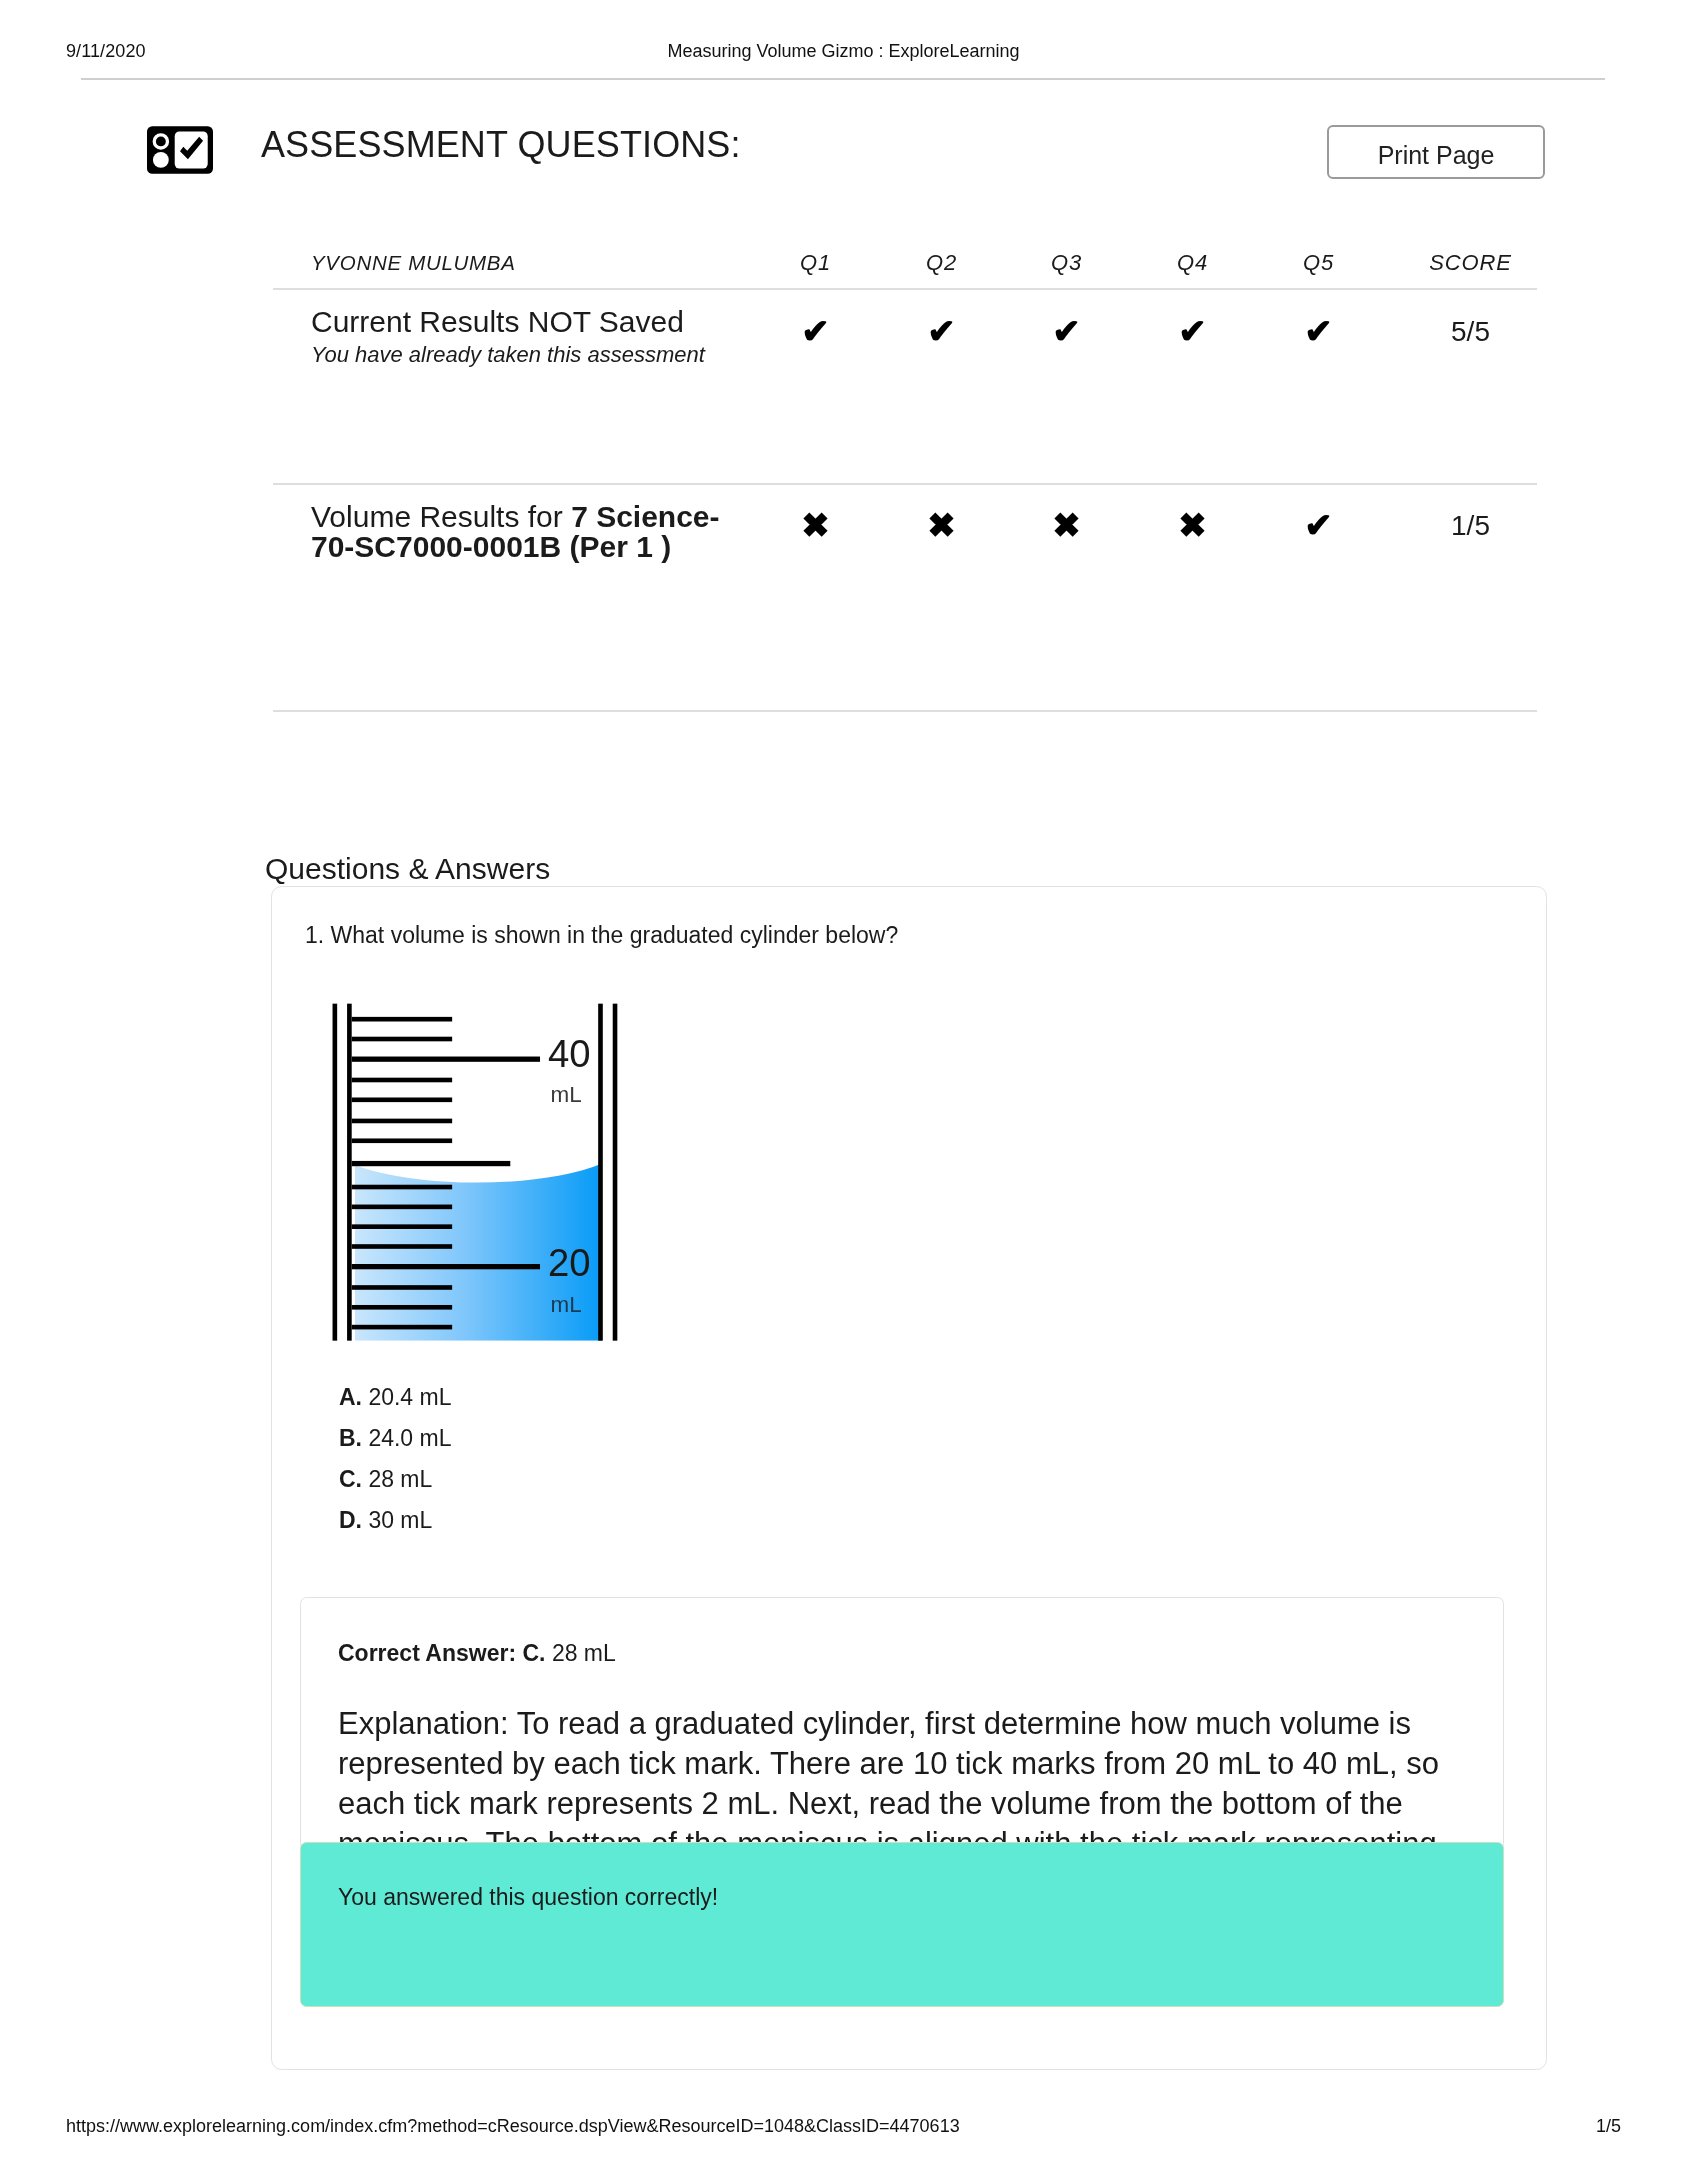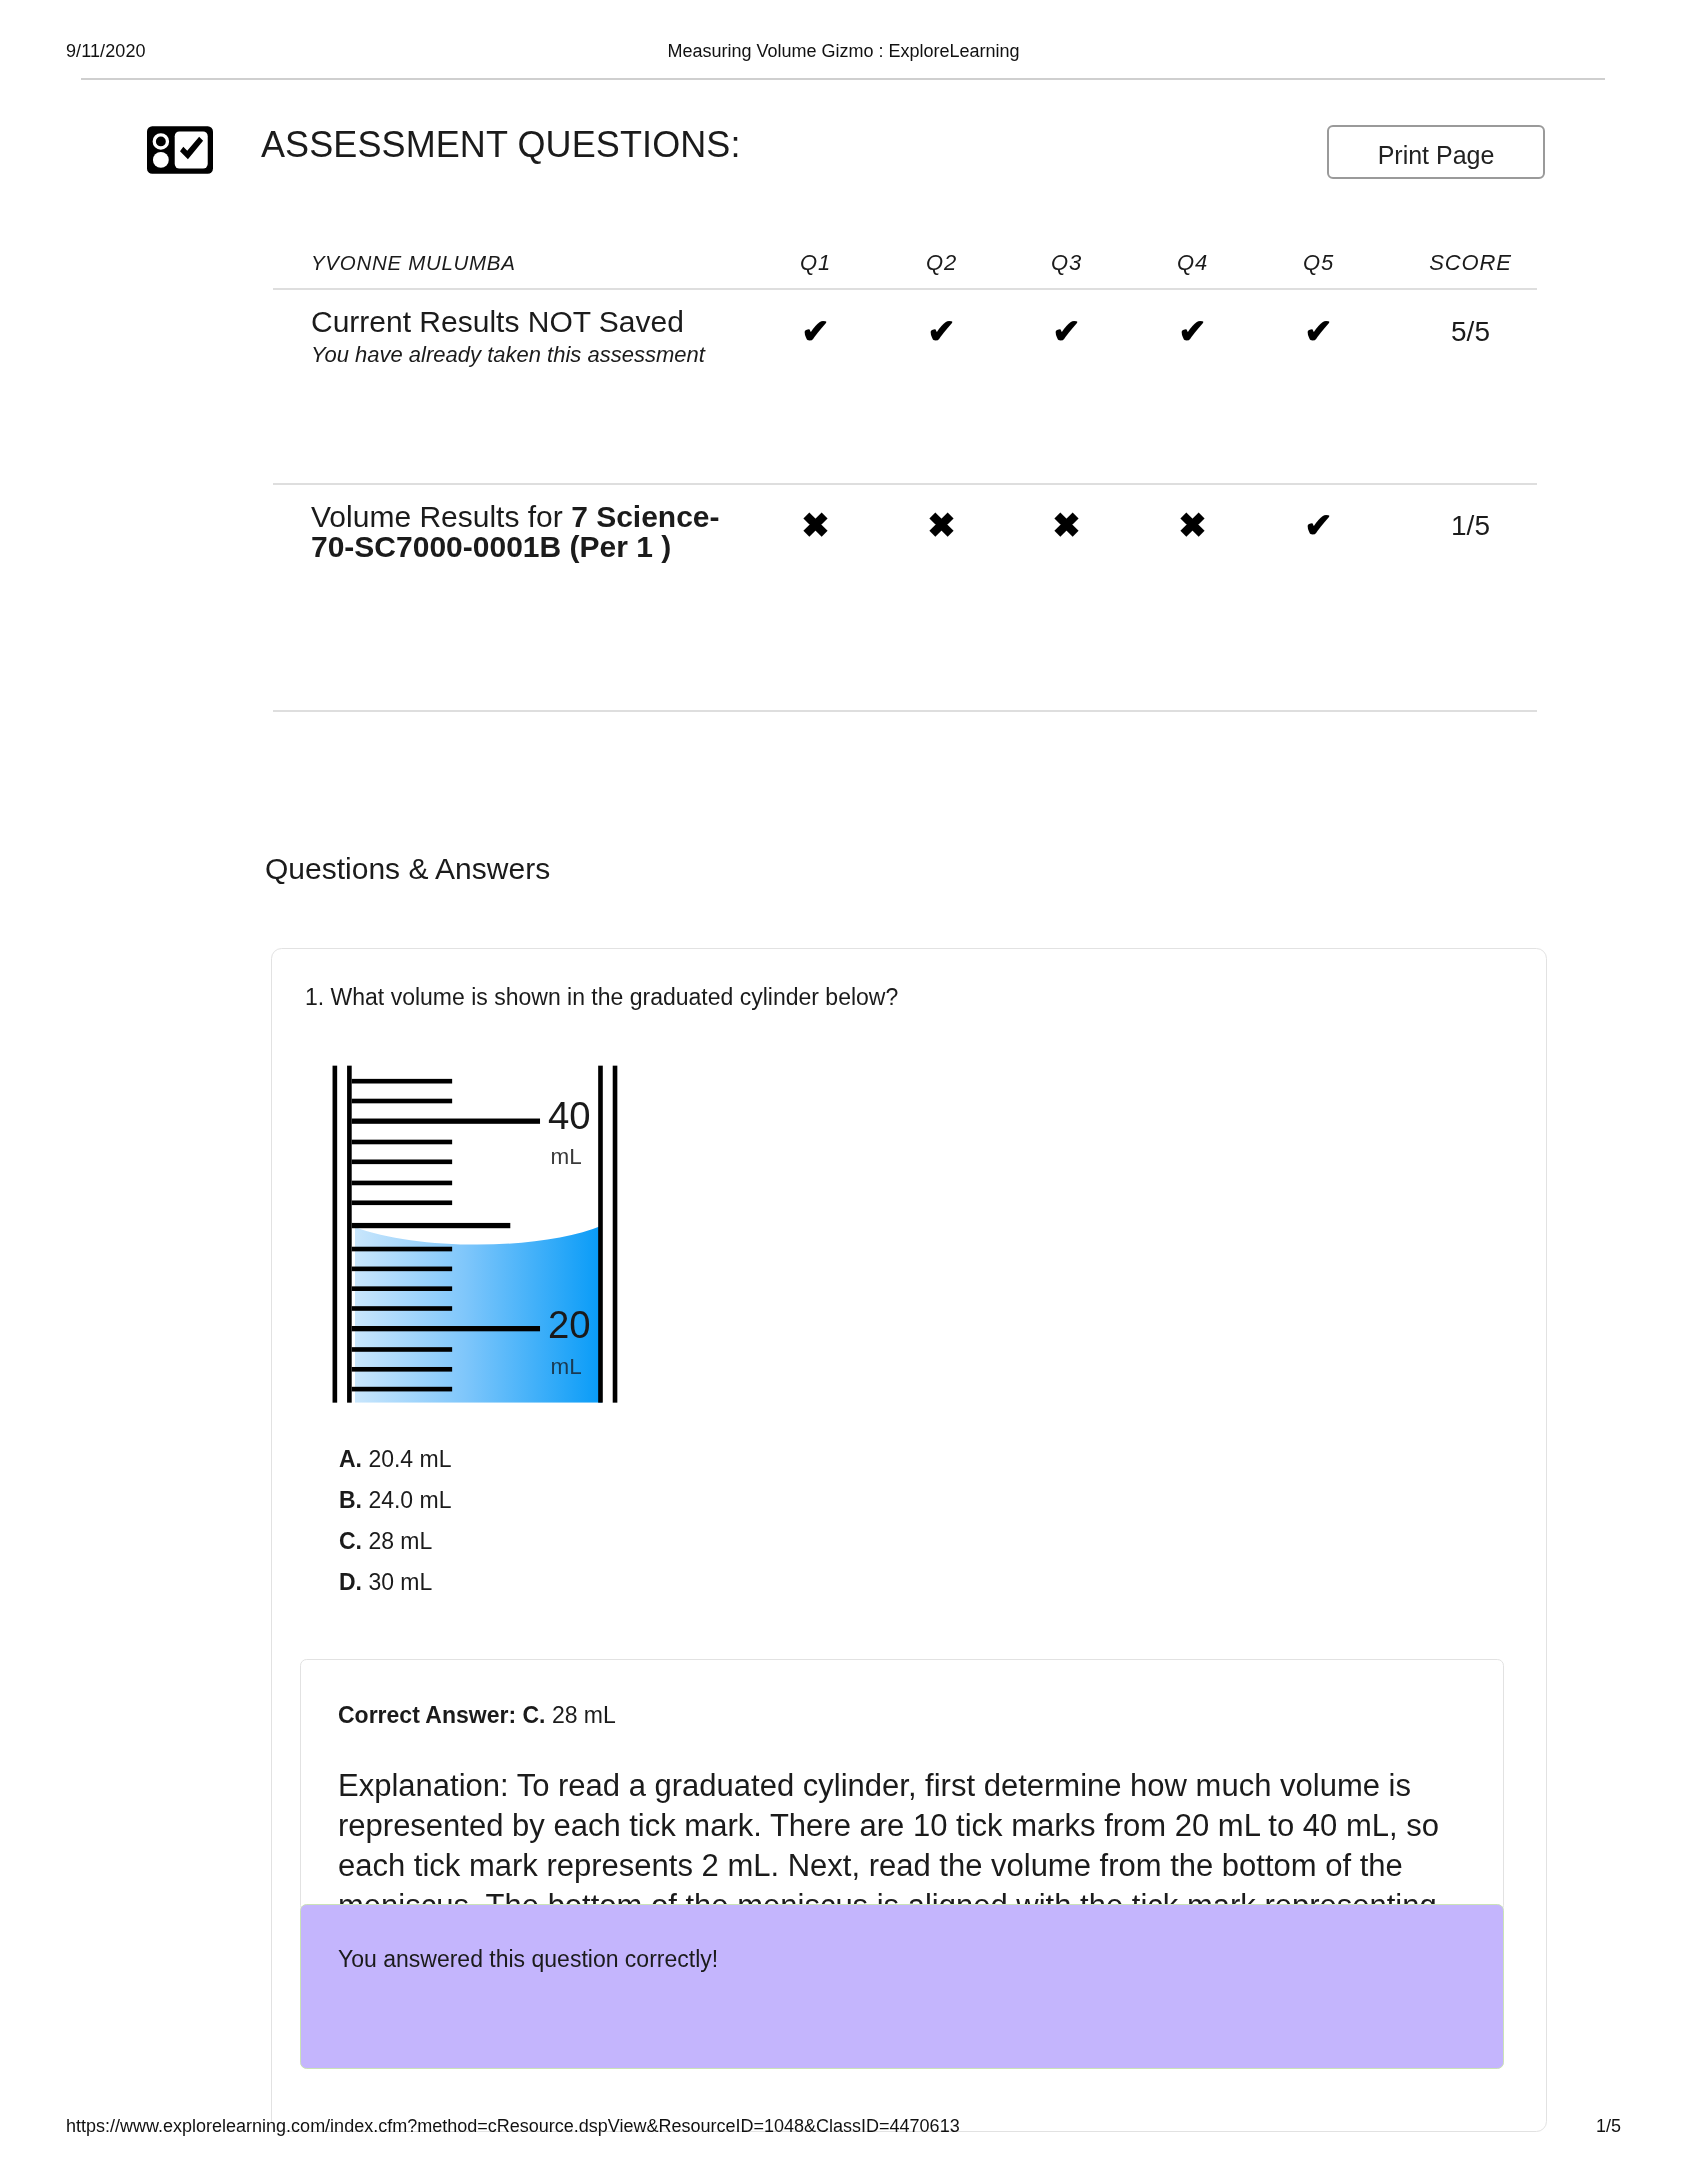--- a/index.html
+++ b/index.html
@@ -169,21 +169,21 @@
     position: absolute;
     left: 265px;
     top: 852px;
     font-size: 30px;
     color: #1b1b1b;
   }
 
   .q-card {
     position: absolute;
     left: 271px;
-    top: 948px;
+    top: 886px;
     width: 1276px;
     height: 1184px;
     border: 1.3px solid #e2e2e2;
     border-radius: 10.6px;
     background: #ffffff;
     box-sizing: border-box;
     padding-left: 18px;
   }
   .q-text {
     position: absolute;
@@ -247,21 +247,21 @@
 
   
   .green-box {
     position: absolute;
     left: 28px;
     top: 955px;
     width: 1204px;
     height: 165px;
     border: 1.3px solid #cbe2b7;
     border-radius: 6.6px;
-    background: #c4b5fd;
+    background: #5eead4;
     box-sizing: border-box;
   }
   .green-text {
     position: absolute;
     left: 37px;
     top: 41px;
     font-size: 23px;
     color: #1b1b1b;
   }
 

